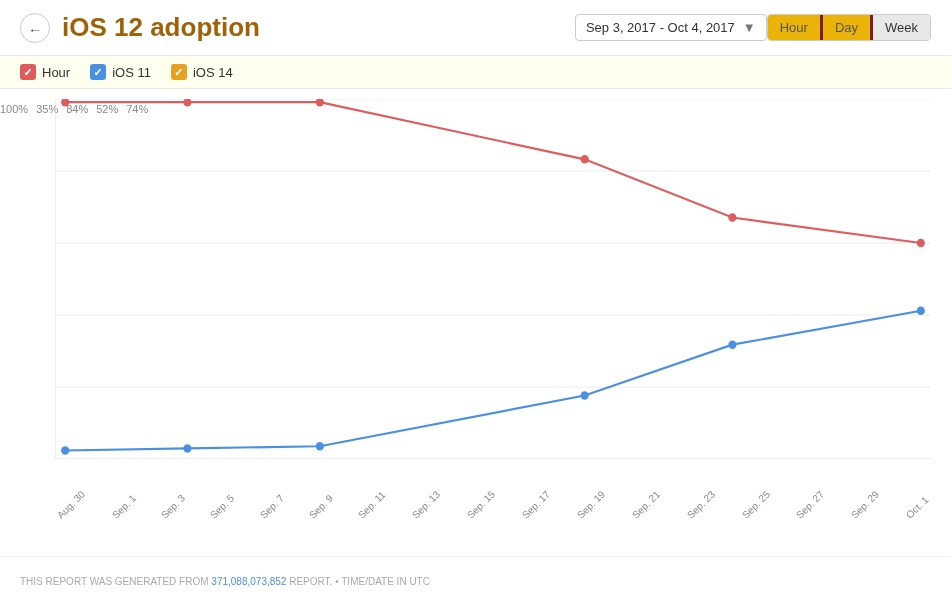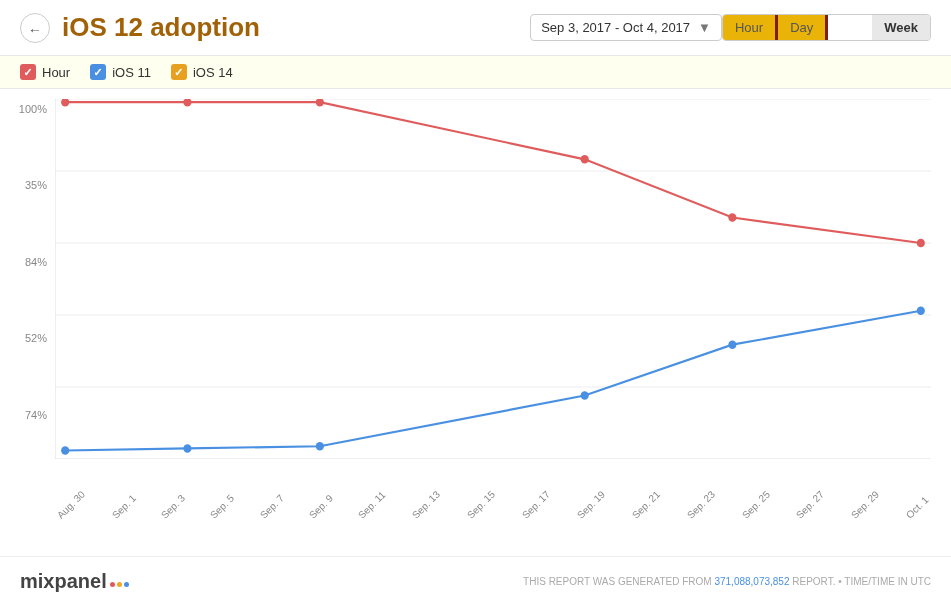--- a/index.html
+++ b/index.html
@@ -49,21 +49,21 @@
     .time-btn {
       padding: 5px 12px;
       font-size: 13px;
       cursor: pointer;
       background: #eab308;
       border: none;
       border-right: 3px solid #7f1d1d;
       color: #555;
     }
     .time-btn:last-child { border-right: none; }
-    .time-btn.active { background: #e8e8e8; font-weight: 700; color: #333; margin-left: 44px; }
+    .time-btn.active { background: #e8e8e8; font-weight: 400; color: #333; }
 
     .legend-bar {
       background: #fffff0;
       border-bottom: 1px solid #e8e8e8;
       display: flex;
       align-items: center;
       padding: 8px 20px;
       gap: 20px;
     }
     .legend-item {
@@ -82,21 +82,20 @@
       font-weight: bold;
     }
 
     .y-axis {
       position: absolute;
       left: 0;
       top: 10px;
       bottom: 60px;
       width: 55px;
       display: flex;
-      flex-direction: column;
       justify-content: space-between;
       padding: 4px 0;
     }
     .y-label {
       font-size: 11px;
       color: #888;
       text-align: right;
       padding-right: 8px;
     }
   </style>
@@ -187,27 +186,19 @@
     <span style="font-size:10px;color:#888;transform:rotate(-45deg);transform-origin:top left;display:inline-block;position:relative;top:10px;">Sep. 21</span>
     <span style="font-size:10px;color:#888;transform:rotate(-45deg);transform-origin:top left;display:inline-block;position:relative;top:10px;">Sep. 23</span>
     <span style="font-size:10px;color:#888;transform:rotate(-45deg);transform-origin:top left;display:inline-block;position:relative;top:10px;">Sep. 25</span>
     <span style="font-size:10px;color:#888;transform:rotate(-45deg);transform-origin:top left;display:inline-block;position:relative;top:10px;">Sep. 27</span>
     <span style="font-size:10px;color:#888;transform:rotate(-45deg);transform-origin:top left;display:inline-block;position:relative;top:10px;">Sep. 29</span>
     <span style="font-size:10px;color:#888;transform:rotate(-45deg);transform-origin:top left;display:inline-block;position:relative;top:10px;">Oct. 1</span>
   </div>
 </div>
 
 <div style="position:absolute; bottom:0; left:0; right:0; height:50px; display:flex; align-items:center; justify-content:space-between; padding:0 20px; border-top:1px solid #eee;">
-  <div style="display:flex;align-items:center;">
-    <span style="font-size:20px;font-weight:700;color:#444;">mixpanel</span>
-    <div style="display:flex;gap:2px;margin-left:3px;margin-top:6px;">
-      <div style="width:5px;height:5px;border-radius:50%;background:#e05c5c;"></div>
-      <div style="width:5px;height:5px;border-radius:50%;background:#f5a623;"></div>
-      <div style="width:5px;height:5px;border-radius:50%;background:#4a90e2;"></div>
-    </div>
-  </div>
   <div style="font-size:10px;color:#aaa;">
     <span>THIS REPORT WAS GENERATED FROM</span>
     <a href="#" style="color:#4a90e2;text-decoration:none;">371,088,073,852</a>
     <span>REPORT.</span>
-    <span>• TIME/TIME IN UTC</span>
+    <span>• TIME/DATE IN UTC</span>
   </div>
 </div>
 
 </body></html>

